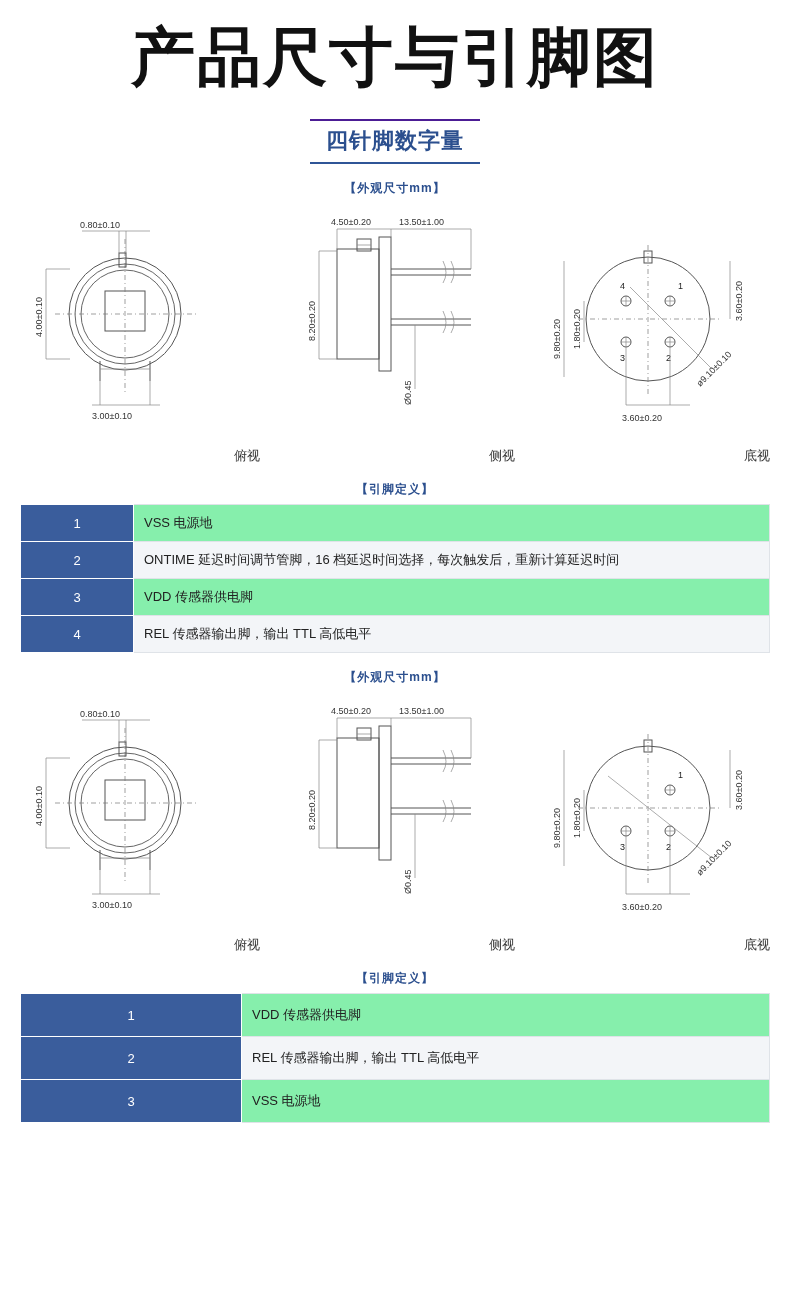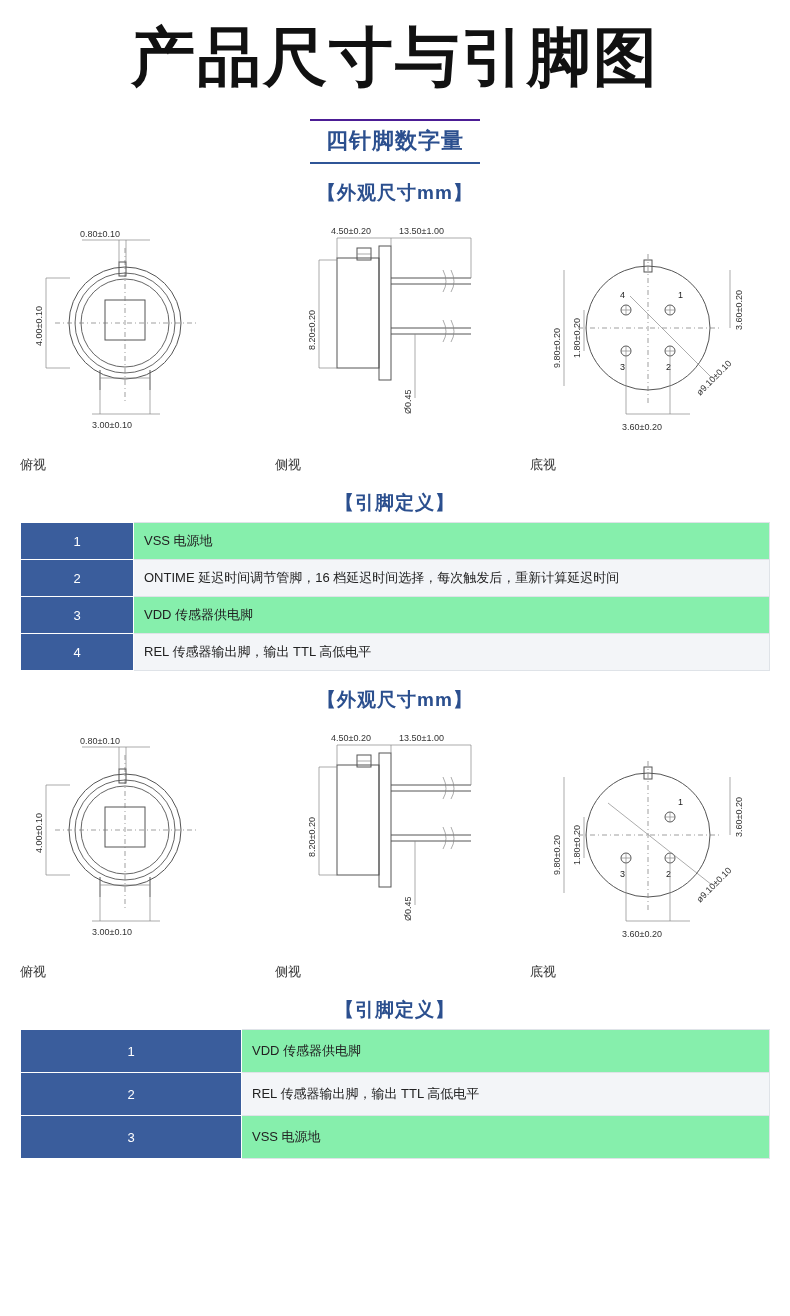--- a/index.html
+++ b/index.html
@@ -31,37 +31,37 @@
     font-weight:bold;
     color:#2b4f8e;
     border-top:2px solid #4c1d95;
     border-bottom:2px solid #2f5597;
     padding:5px 16px 6px 16px;
     letter-spacing:1px;
   }
   .sub-title{
     text-align:center;
     color:#2b4f8e;
-    font-size:19px;
+    font-size:12px;
     font-weight:bold;
     margin:16px 0 6px 0;
     letter-spacing:1px;
   }
 
   
   .drawings{
     display:flex;
     justify-content:space-between;
     align-items:flex-start;
     padding:6px 20px 0 20px;
     box-sizing:border-box;
   }
   .drawing{
     width:240px;
-    text-align:left;
+    text-align:right;
   }
   .drawing .cap{
     font-size:13px;
     color:#333;
     margin-top:8px;
   }
   svg{display:block;margin:0 auto;}
   .ln{stroke:#555;stroke-width:1;fill:none;}
   .ln2{stroke:#666;stroke-width:1;fill:none;}
   .thin{stroke:#888;stroke-width:.7;fill:none;}

